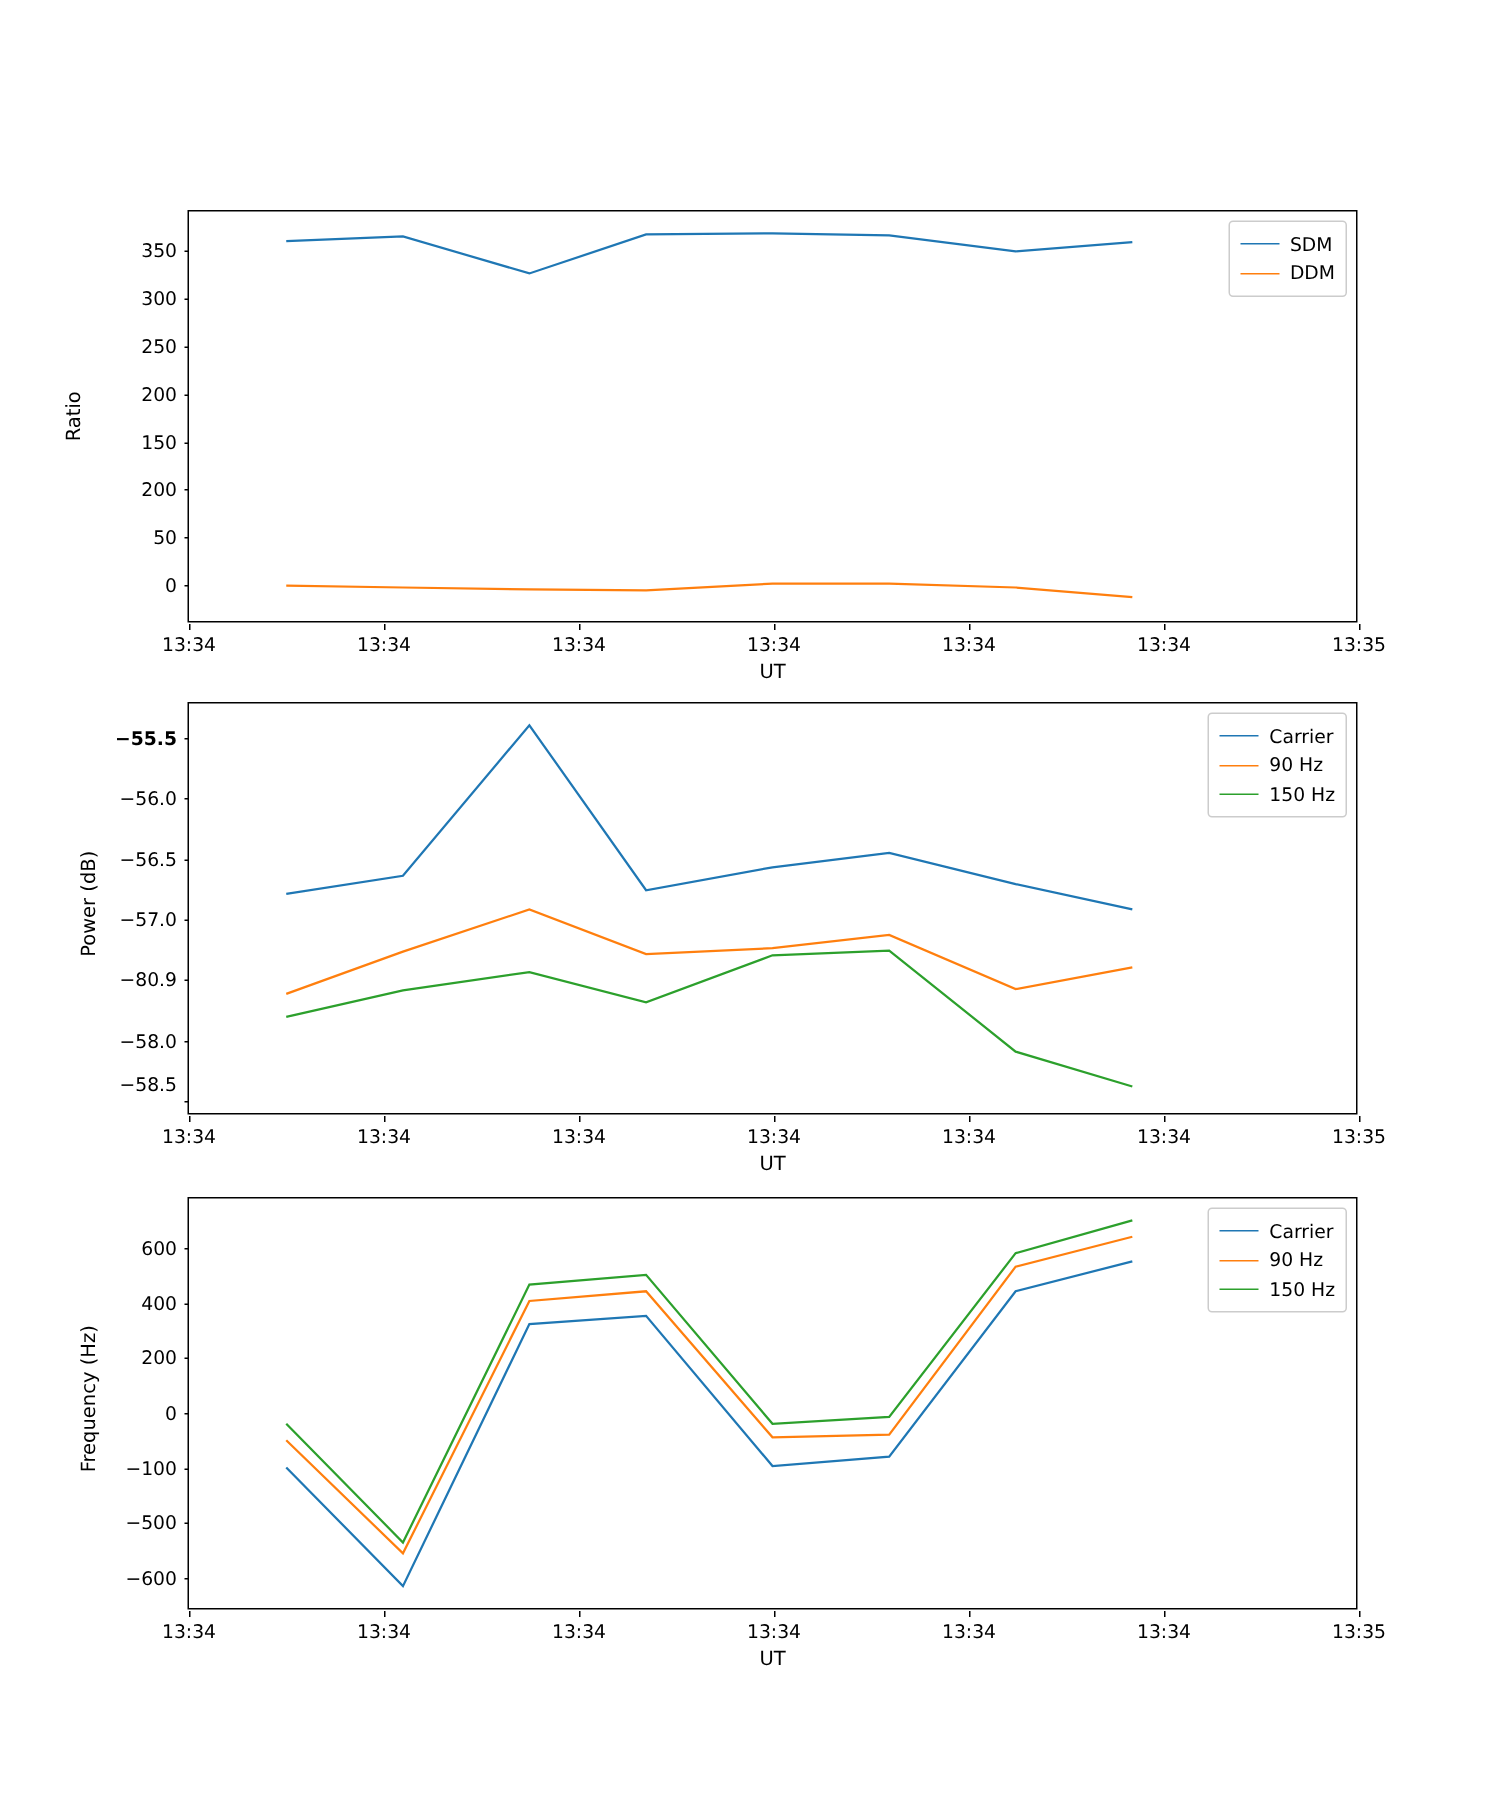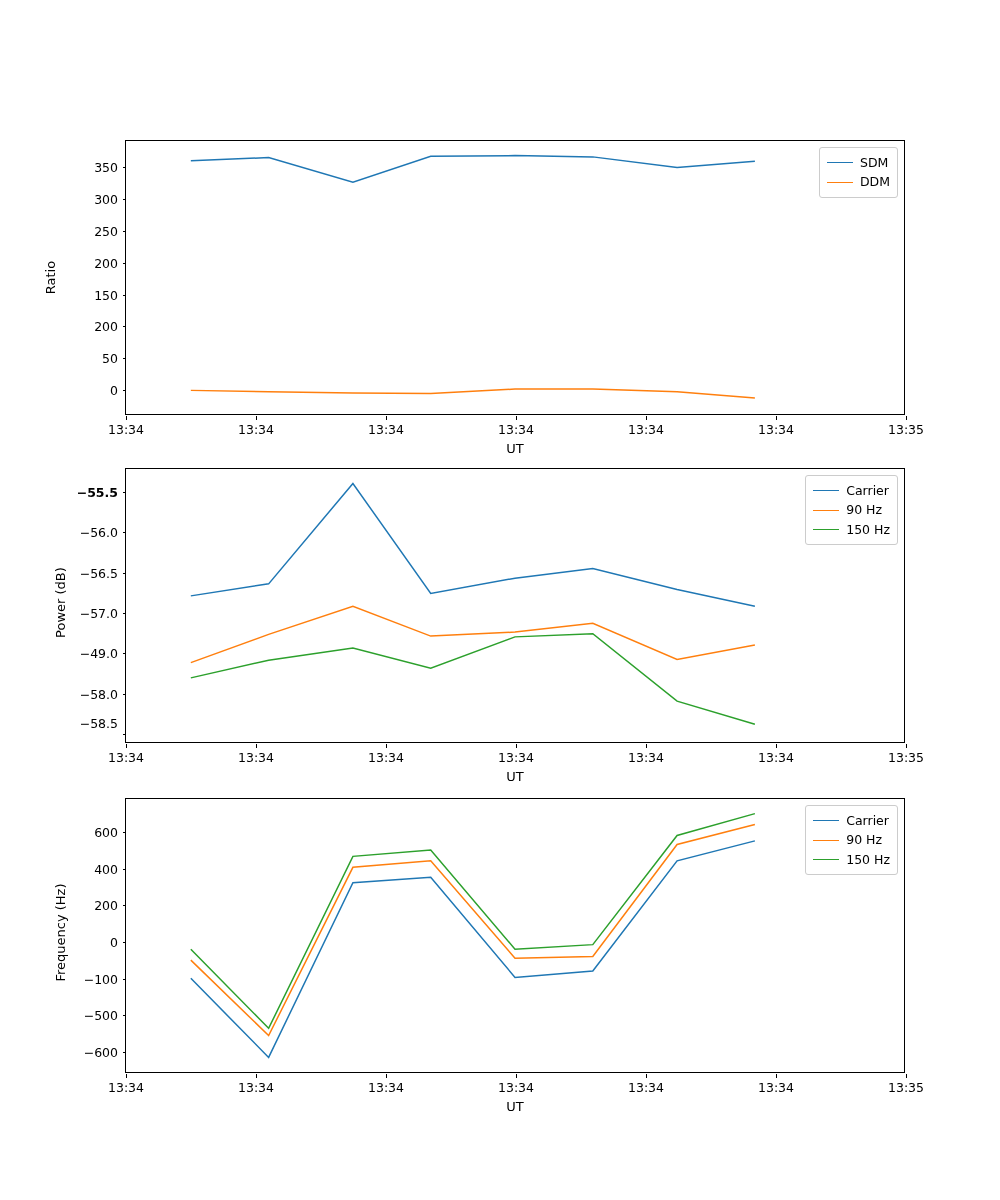--- a/index.html
+++ b/index.html
@@ -195,21 +195,21 @@
           <span class="legend-swatch" style="border-top-color:#2ca02c;"></span>
           <span class="legend-label">150 Hz</span>
         </div>
       </div>
 
       <div class="tickmark" style="left:-3.5px; top:265.3px; width:3.5px; height:1px;"></div>
       <div class="ytick" style="left:-70px; top:254px; width:62px;">−58.5</div>
       <div class="tickmark" style="left:-3.5px; top:224.9px; width:3.5px; height:1px;"></div>
       <div class="ytick" style="left:-70px; top:224.9px; width:62px;">−58.0</div>
       <div class="tickmark" style="left:-3.5px; top:184.4px; width:3.5px; height:1px;"></div>
-      <div class="ytick" style="left:-70px; top:184.4px; width:62px;">−49.0</div>
+      <div class="ytick" style="left:-70px; top:184.4px; width:62px;">−80.9</div>
       <div class="tickmark" style="left:-3.5px; top:144.0px; width:3.5px; height:1px;"></div>
       <div class="ytick" style="left:-70px; top:144.0px; width:62px;">−57.0</div>
       <div class="tickmark" style="left:-3.5px; top:103.6px; width:3.5px; height:1px;"></div>
       <div class="ytick" style="left:-70px; top:103.6px; width:62px;text-align:right;">−56.5</div>
       <div class="tickmark" style="left:-3.5px; top:63.1px; width:3.5px; height:1px;"></div>
       <div class="ytick" style="left:-70px; top:63.1px; width:62px;">−56.0</div>
       <div class="tickmark" style="left:-3.5px; top:22.7px; width:3.5px; height:1px;"></div>
       <div class="ytick" style="left:-70px; top:22.7px; width:62px;font-weight:bold;">−55.5</div>
 
       <div class="tickmark" style="left:0px; top:275px; width:1px; height:3.5px;"></div>

